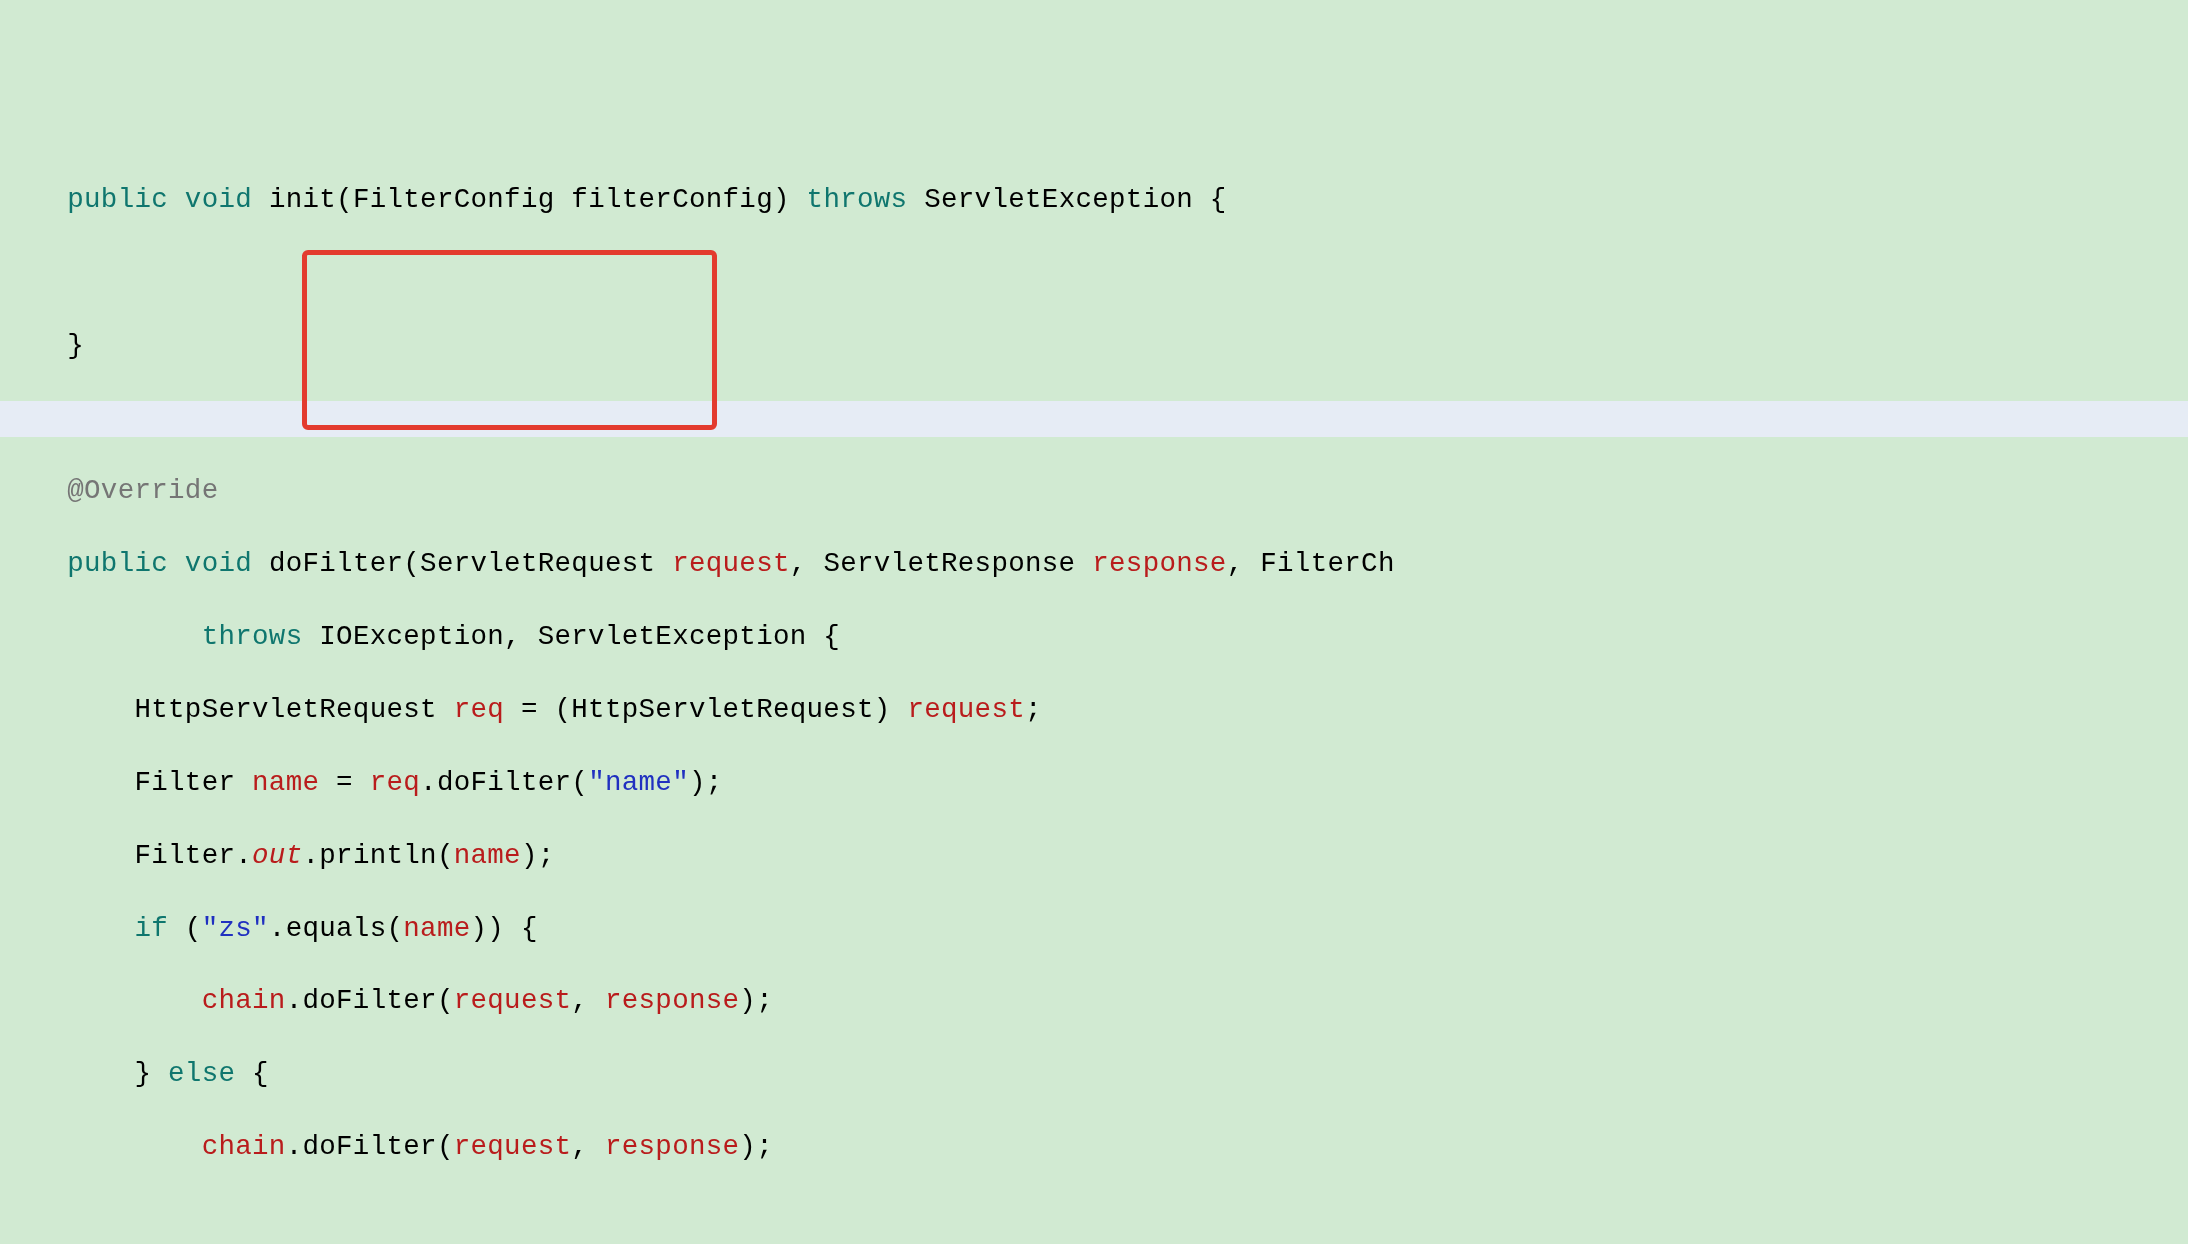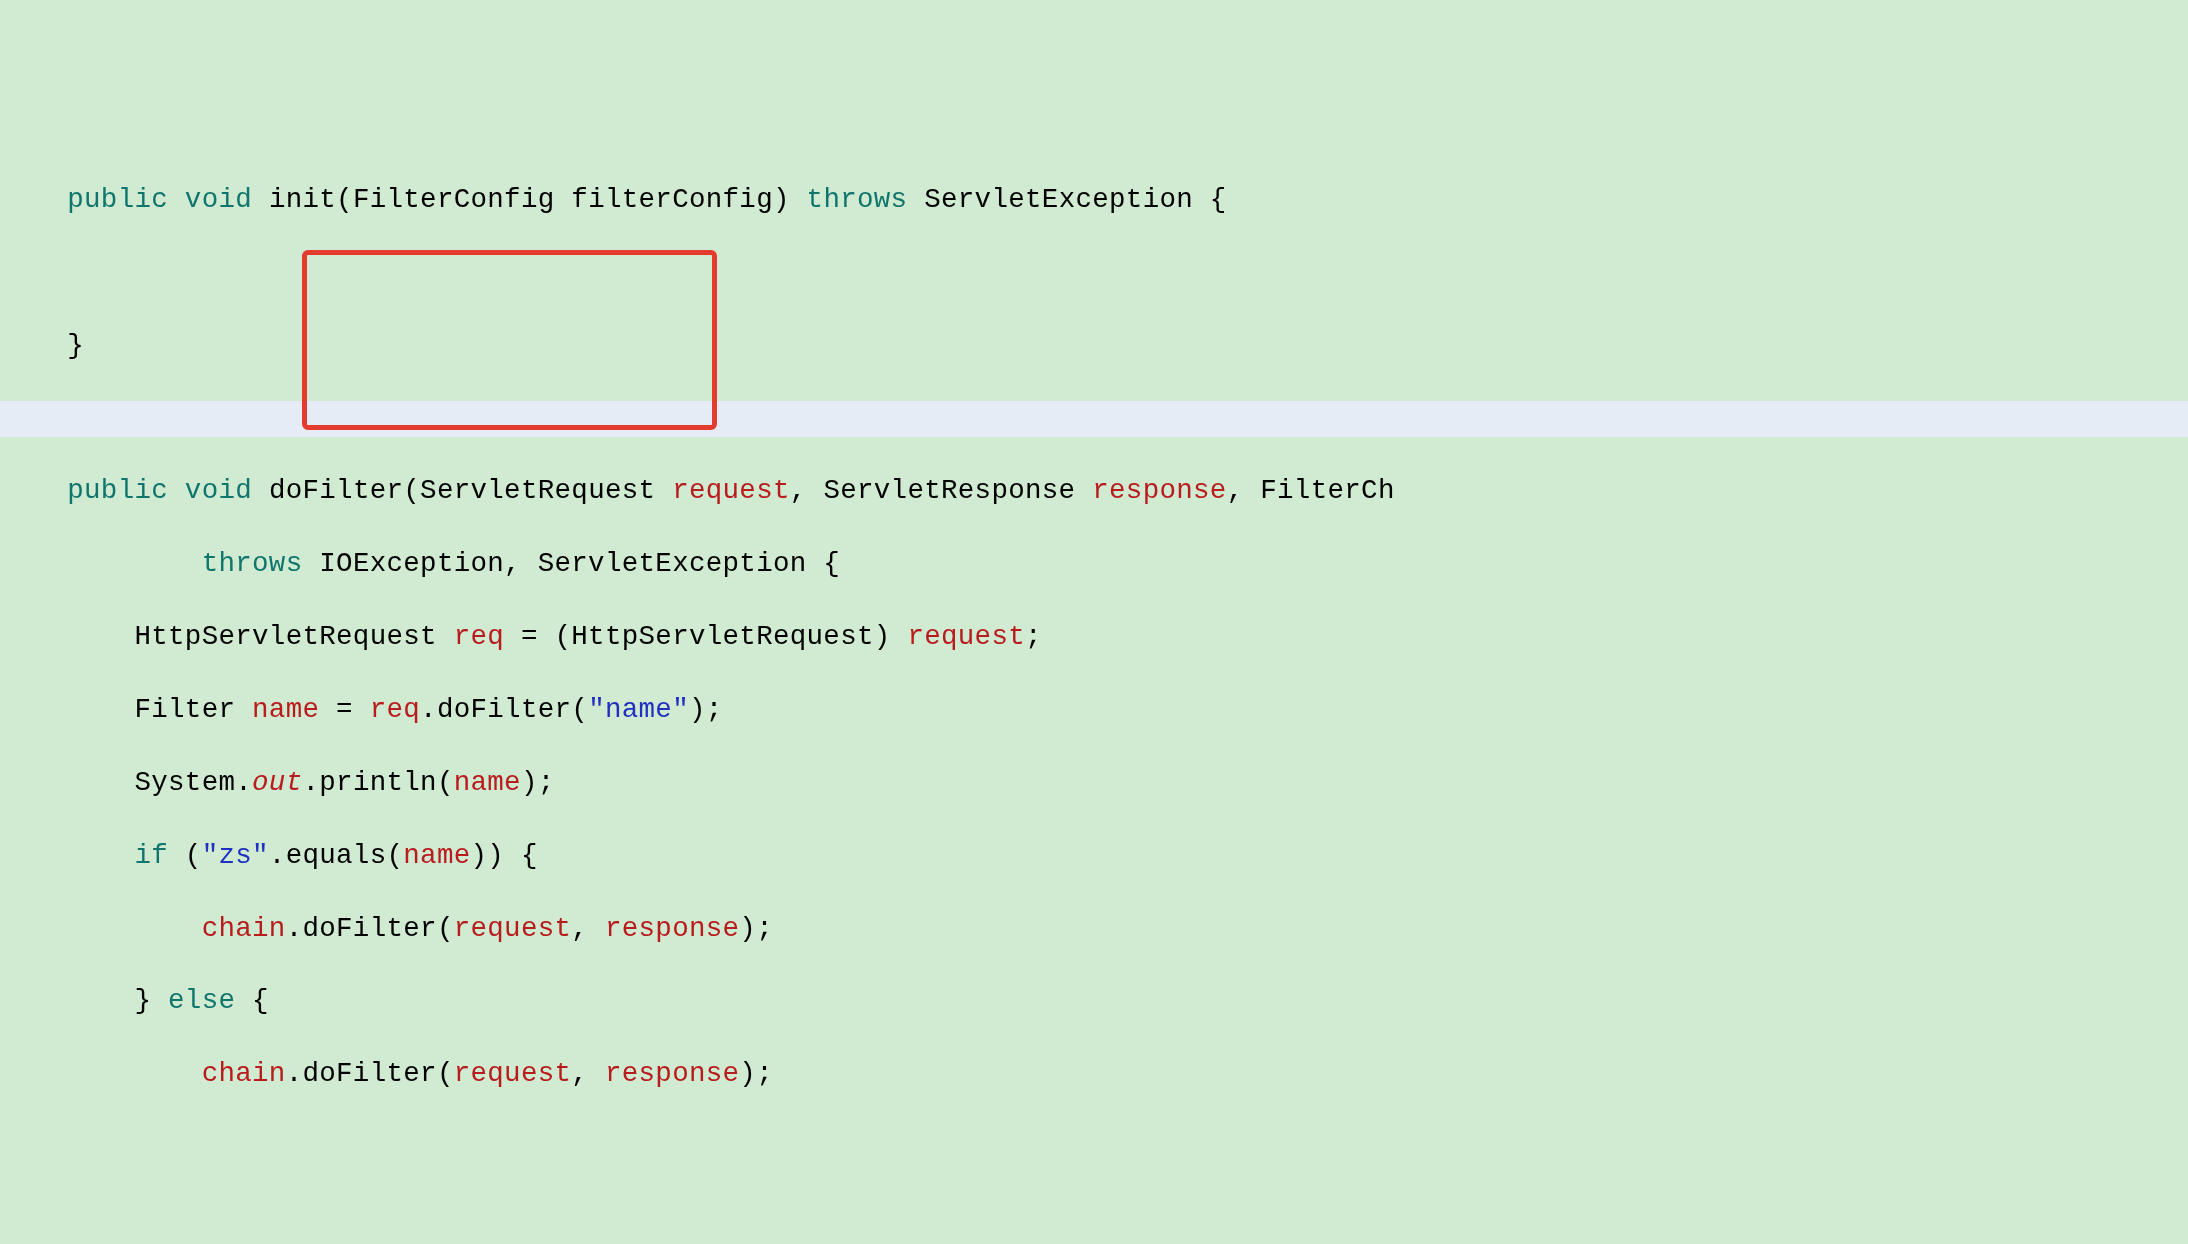--- a/index.html
+++ b/index.html
@@ -43,25 +43,26 @@
 </head>
 <body>
 
 
 
 <div class="code-area">
 <span class="line">    <span class="kw">public</span> <span class="kw">void</span><span> init(FilterConfig filterConfig) </span><span class="kw">throws</span><span> ServletException {</span></span>
 <span class="line"><span>        </span></span>
 <span class="line">    }</span>
 <span class="blank-line"></span>
+<span class="line"><span>    </span><span class="anno">@Override</span></span>
 <span class="line"><span>    </span><span class="kw">public</span><span> </span><span class="kw">void</span><span> doFilter(ServletRequest </span><span class="var">request</span><span>, ServletResponse </span><span class="var">response</span><span>, FilterCh</span></span>
 <span class="line"><span>            </span><span class="kw">throws</span><span> IOException, ServletException {</span></span>
 <span class="line"><span>        HttpServletRequest </span><span class="var">req</span><span> = (HttpServletRequest) </span><span class="var">request</span><span>;</span></span>
 <span class="line"><span>        Filter </span><span class="var">name</span><span> = </span><span class="var">req</span><span>.doFilter(</span><span class="str">"name"</span><span>);</span></span>
-<span class="line"><span>        System.</span><span class="field">out</span><span>.println(</span><span class="var">name</span><span>);</span></span>
+<span class="line"><span>        Filter.</span><span class="field">out</span><span>.println(</span><span class="var">name</span><span>);</span></span>
 <span class="line"><span>        </span><span class="kw">if</span><span> (</span><span class="str">"zs"</span><span>.equals(</span><span class="var">name</span><span>)) {</span></span>
 <span class="line"><span>            </span><span class="var">chain</span><span>.doFilter(</span><span class="var">request</span><span>, </span><span class="var">response</span><span>);</span></span>
 <span class="line"><span>        } </span><span class="kw">else</span><span> {</span></span>
 <span class="line"><span>            </span><span class="var">chain</span><span>.doFilter(</span><span class="var">request</span><span>, </span><span class="var">response</span><span>);</span></span>
 
 
 
 
 
 

